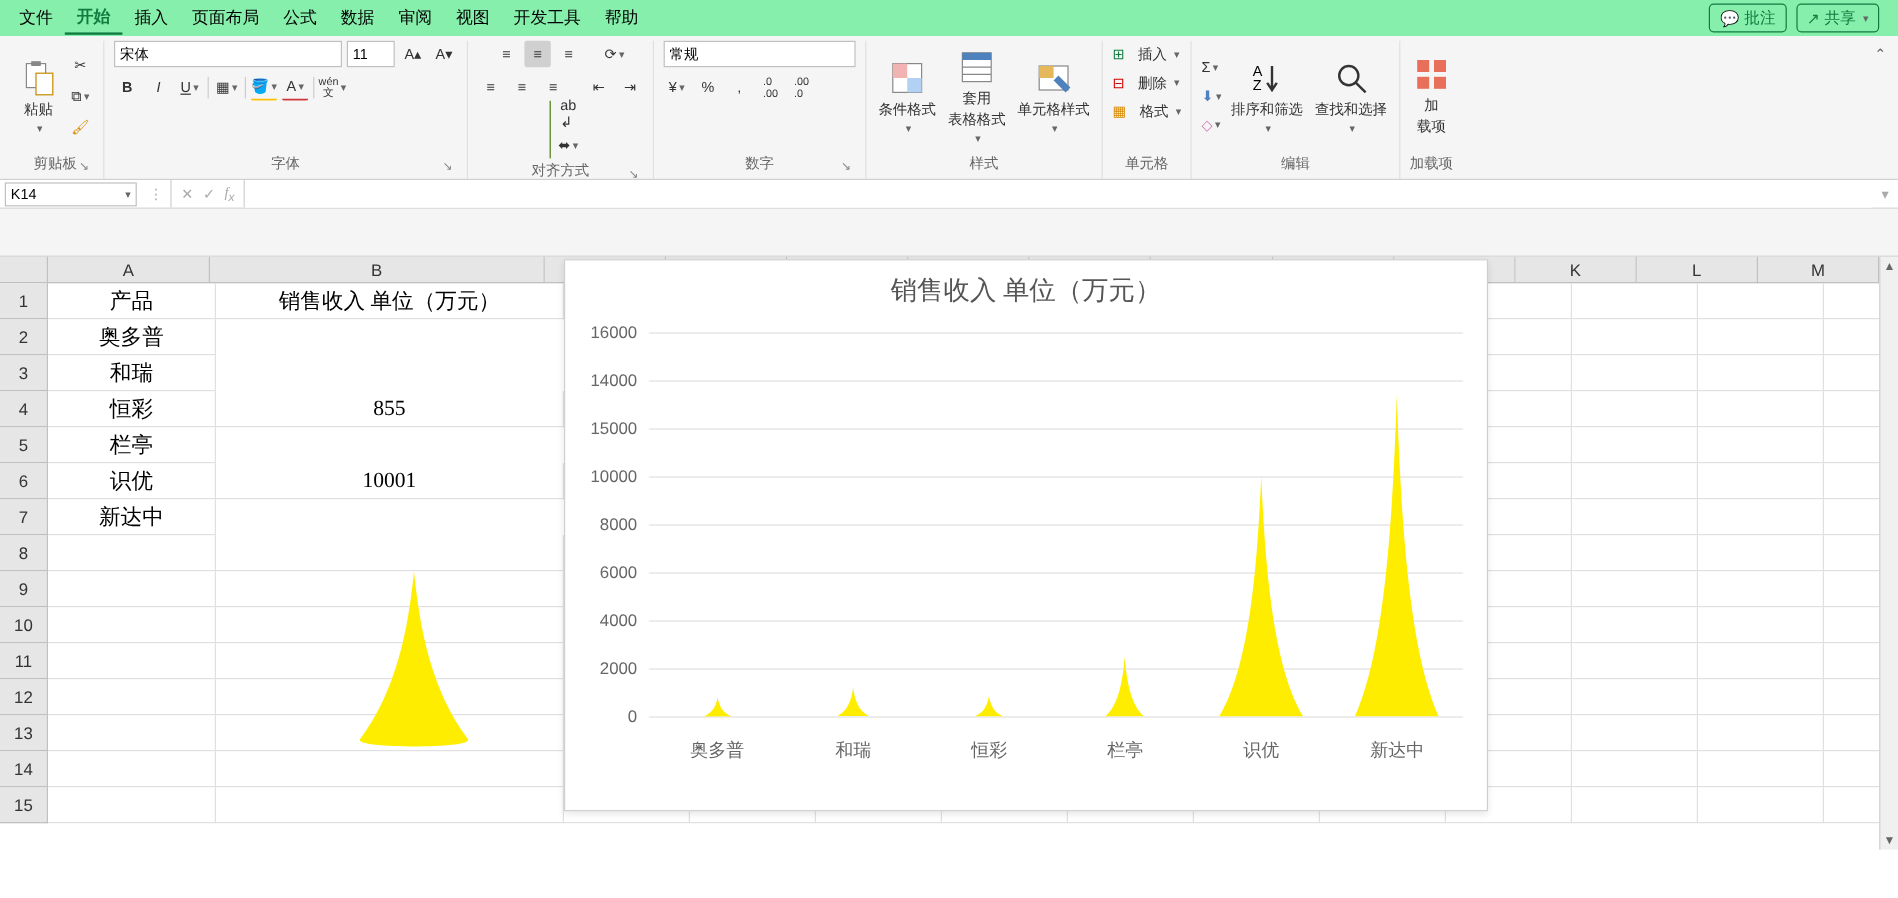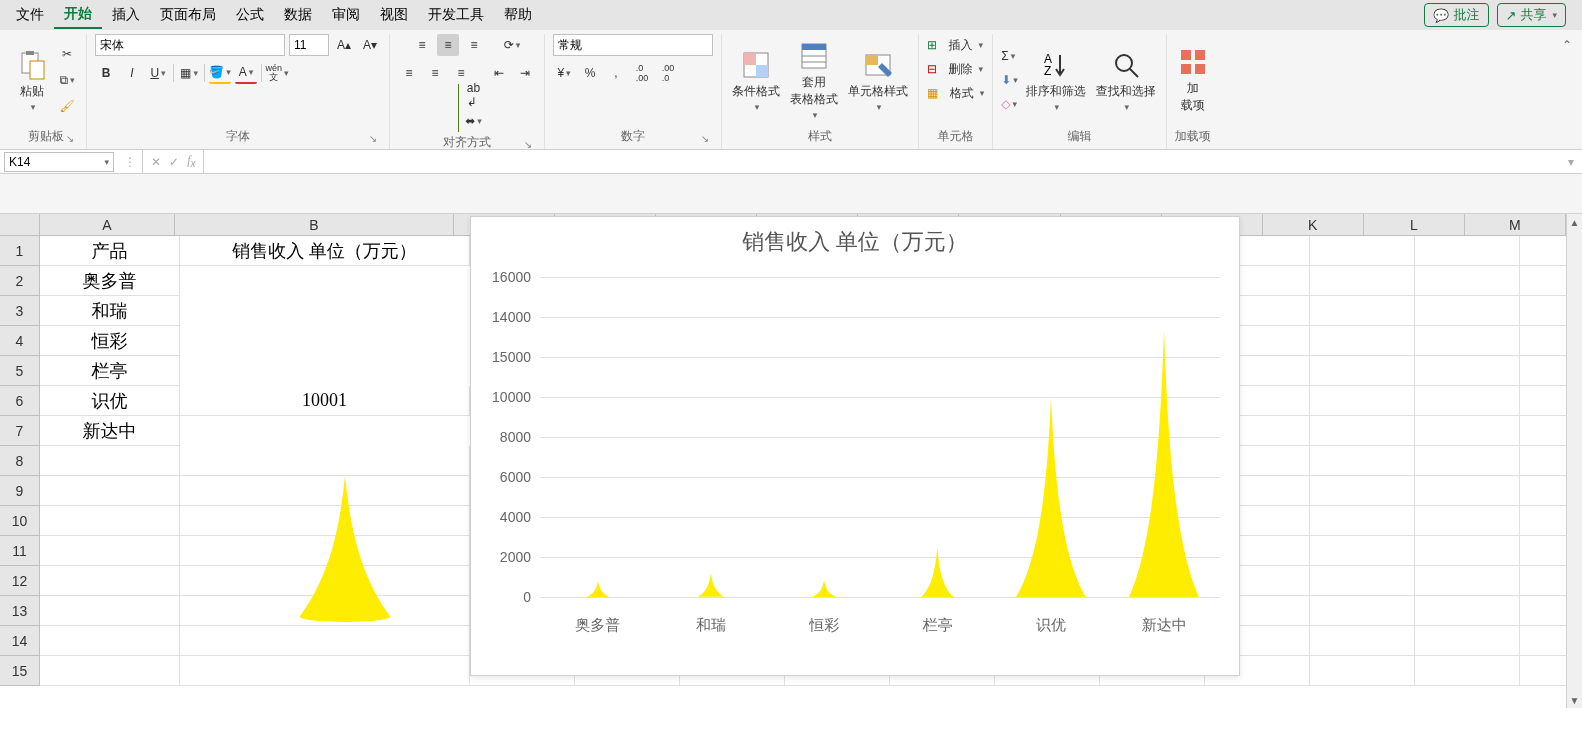--- a/index.html
+++ b/index.html
@@ -1,17 +1,17 @@
 <!DOCTYPE html>
 <html><head>
 <meta charset="utf-8">
 <style>
   * { box-sizing: border-box; margin: 0; padding: 0; font-family: "Microsoft YaHei", sans-serif; }
   html, body { width: 1582px; height: 748px; overflow: hidden; background: #fff; }
-  .ribbon-tabs { display: flex; align-items: center; height: 30px; background: #e5e5e5; padding: 0 6px; font-size: 14px; }
+  .ribbon-tabs { display: flex; align-items: center; height: 30px; background: #86efac; padding: 0 6px; font-size: 14px; }
   .ribbon-tab { padding: 4px 10px; cursor: pointer; }
   .ribbon-tab.active { color: #107c41; border-bottom: 2px solid #107c41; font-weight: 600; }
   .ribbon-right { margin-left: auto; display: flex; gap: 8px; align-items: center; padding-right: 10px; }
   .btn-outline { border: 1px solid #107c41; color: #107c41; padding: 2px 8px; border-radius: 4px; font-size: 13px; display: flex; align-items: center; gap: 4px; }
   .ribbon { display: flex; background: #f5f5f5; border-bottom: 1px solid #d0d0d0; height: 120px; padding: 4px 6px 0 6px; font-size: 12px; color: #333; }
   .group { display: flex; flex-direction: column; align-items: center; border-right: 1px solid #e0e0e0; padding: 0 8px; position: relative; }
   .group-body { flex: 1; display: flex; align-items: center; gap: 6px; }
   .group-label { font-size: 12px; color: #666; padding: 2px 0 4px 0; position: relative; width: 100%; text-align: center; }
   .dialog-launcher { position: absolute; right: 2px; bottom: 4px; width: 12px; height: 12px; font-size: 10px; color: #888; }
   .col { display: flex; flex-direction: column; gap: 4px; align-items: center; }
@@ -402,20 +402,21 @@
       <div class="cell" style="left: 0px; top: 180px; width: 140px; height: 30px;">新达中</div>
       <div class="cell" style="left: 0px; top: 210px; width: 140px; height: 30px;"></div>
       <div class="cell" style="left: 0px; top: 240px; width: 140px; height: 30px;"></div>
       <div class="cell" style="left: 0px; top: 270px; width: 140px; height: 30px;"></div>
       <div class="cell" style="left: 0px; top: 300px; width: 140px; height: 30px;"></div>
       <div class="cell" style="left: 0px; top: 330px; width: 140px; height: 30px;"></div>
       <div class="cell" style="left: 0px; top: 360px; width: 140px; height: 30px;"></div>
       <div class="cell" style="left: 0px; top: 390px; width: 140px; height: 30px;"></div>
       <div class="cell" style="left: 0px; top: 420px; width: 140px; height: 30px;"></div>
       <div class="cell" style="left: 140px; top: 0px; width: 290px; height: 30px;">销售收入 单位（万元）</div>
+      <div class="cell" style="left: 140px; top: 90px; width: 290px; height: 30px;">855</div>
       <div class="cell" style="left: 140px; top: 150px; width: 290px; height: 30px;">10001</div>
       <div class="cell" style="left: 140px; top: 210px; width: 290px; height: 30px;"></div>
       <div class="cell" style="left: 140px; top: 240px; width: 290px; height: 30px;"></div>
       <div class="cell" style="left: 140px; top: 270px; width: 290px; height: 30px;"></div>
       <div class="cell" style="left: 140px; top: 300px; width: 290px; height: 30px;"></div>
       <div class="cell" style="left: 140px; top: 330px; width: 290px; height: 30px;"></div>
       <div class="cell" style="left: 140px; top: 360px; width: 290px; height: 30px;"></div>
       <div class="cell" style="left: 140px; top: 390px; width: 290px; height: 30px;"></div>
       <div class="cell" style="left: 140px; top: 420px; width: 290px; height: 30px;"></div>
       <div class="cell" style="left: 430px; top: 0px; width: 105px; height: 30px;"></div>

